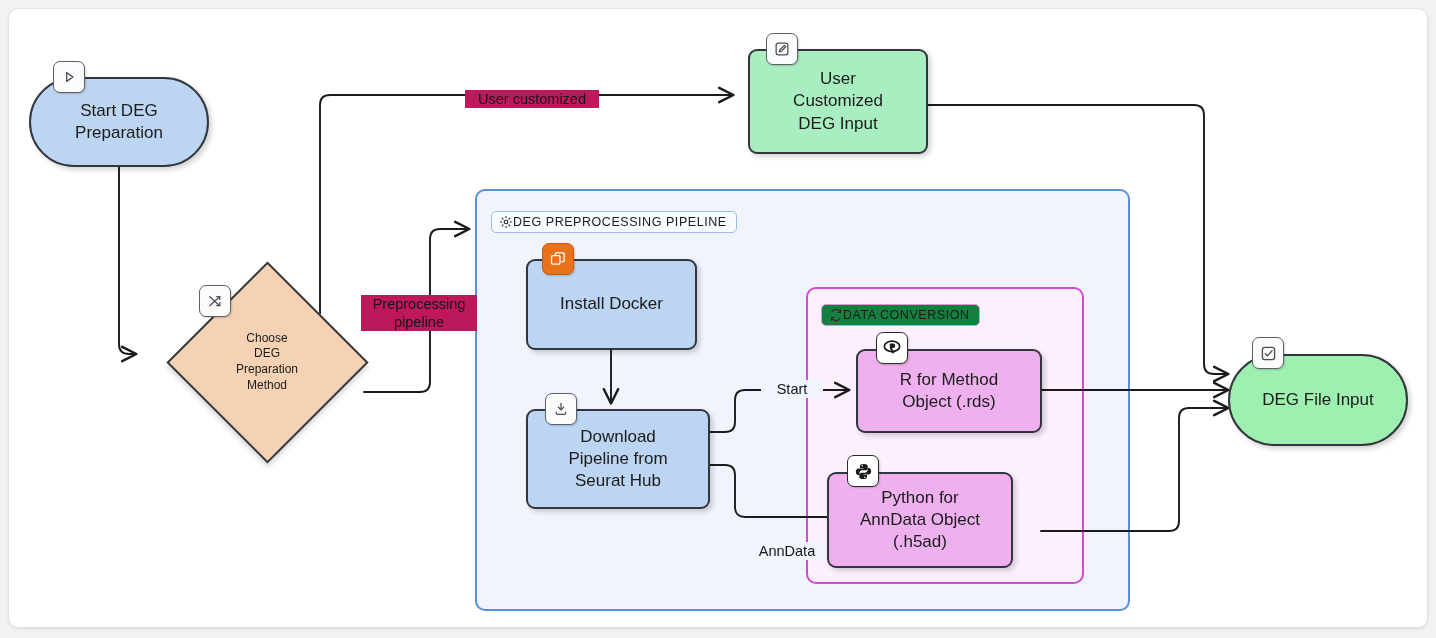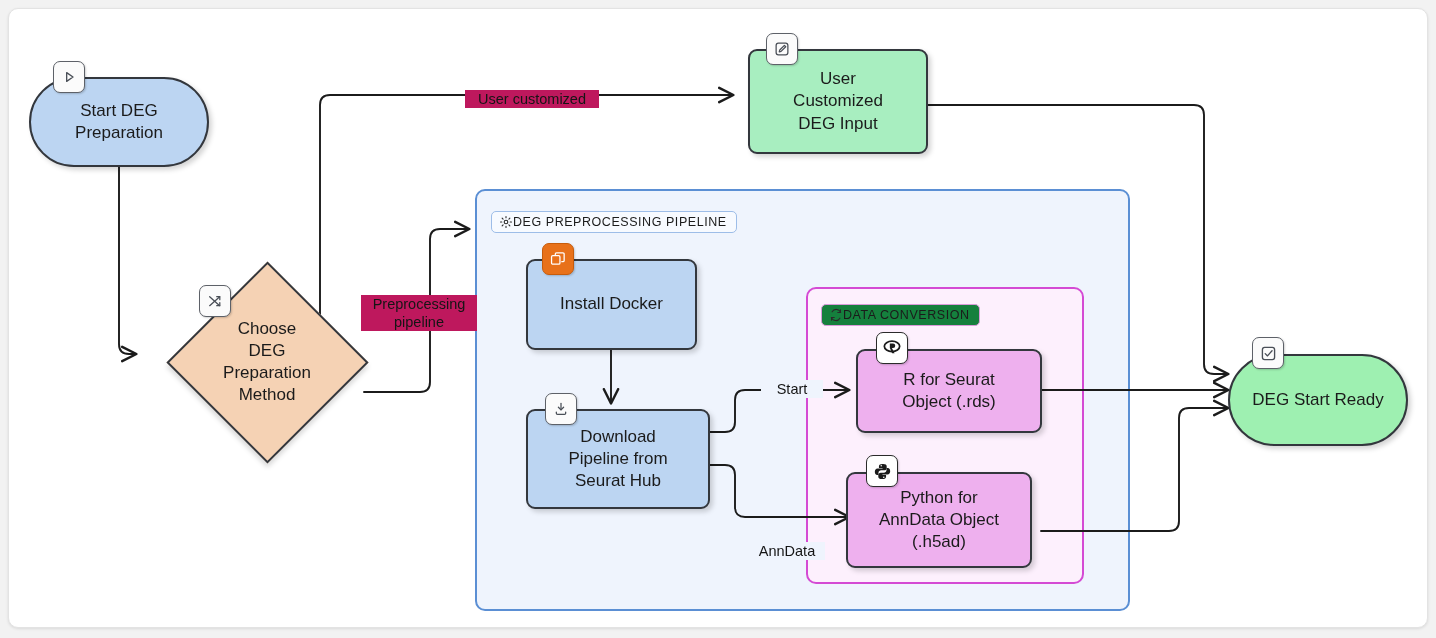--- a/index.html
+++ b/index.html
@@ -18,21 +18,21 @@
   .rect{border-radius:9px;}
 
   .blue{background:#bcd5f2;}
   .green{background:#9ef0b1;}
   .greenlite{background:#a8eec0;}
   .pink{background:#eeb0ee;}
 
   .diamond{position:absolute;box-sizing:border-box;background:#f5d2b4;border:2px solid #33373d;
            transform:rotate(45deg);box-shadow:3px 3px 5px rgba(0,0,0,.15);}
   .diamond-label{position:absolute;display:flex;align-items:center;justify-content:center;
-                 text-align:center;font-size:17px;line-height:1.30;color:#1b1b1b;white-space:pre-line;}
+                 text-align:center;font-size:12px;line-height:1.30;color:#1b1b1b;white-space:pre-line;}
 
   
   .badge{position:absolute;width:30px;height:30px;border-radius:7px;background:#fbfbfb;
          border:1.6px solid #5d6168;display:flex;align-items:center;justify-content:center;
          box-shadow:1px 1px 2px rgba(0,0,0,.18);z-index:6;}
   .badge svg{display:block;}
   .badge.docker{background:#e8711a;border-color:#c75c0c;}
   .badge.rlang{background:#ffffff;border-color:#2b2b2b;}
   .badge.py{background:#ffffff;border-color:#2b2b2b;}
 
@@ -170,44 +170,44 @@
 Seurat Hub</div>
     </div>
 
     <div class="node rect pink" style="left:847px;top:340px;width:186px;height:84px;">
       <div class="badge rlang" style="left:18px;top:-19px;">
         <svg width="20" height="20" viewBox="0 0 24 24">
           <ellipse cx="12" cy="10" rx="9.2" ry="6.2" fill="none" stroke="#1b1b1b" stroke-width="2.1"></ellipse>
           <path d="M9.4 6.6h3.8a2.7 2.7 0 0 1 0 5.4H9.4V6.6 Z M11.9 12l3.2 6.4h-2.9L9.4 12" fill="#1b1b1b"></path>
         </svg>
       </div>
-      <div class="n-label">R for Seurat
+      <div class="n-label">R for Method
 Object (.rds)</div>
     </div>
 
-    <div class="node rect pink" style="left:837px;top:463px;width:186px;height:96px;">
+    <div class="node rect pink" style="left:818px;top:463px;width:186px;height:96px;">
       <div class="badge py" style="left:18px;top:-19px;">
         <svg width="19" height="19" viewBox="0 0 24 24">
           <path d="M11.9 2.4c-2.6 0-4.4.9-4.4 2.9v2.2h4.6v.8H5.6c-2 0-3.3 1.6-3.3 4.1 0 2.4 1 4.1 3 4.1h1.6v-2.6c0-2 1.6-3.4 3.5-3.4h3.9c1.7 0 3-1.2 3-2.9V5.3c0-1.9-1.6-2.9-4.4-2.9 m-2.5 1.5a.95.95 0 1 1 0 1.9.95.95 0 0 1 0-1.9" fill="#1b1b1b"></path>
           <path d="M12.1 21.6c2.6 0 4.4-.9 4.4-2.9v-2.2h-4.6v-.8h6.5c2 0 3.3-1.6 3.3-4.1 0-2.4-1-4.1-3-4.1h-1.6v2.6c0 2-1.6 3.4-3.5 3.4H9.7c-1.7 0-3 1.2-3 2.9v2.3c0 1.9 1.6 2.9 4.4 2.9 m2.5-1.5a.95.95 0 1 1 0-1.9.95.95 0 0 1 0 1.9" fill="#1b1b1b"></path>
         </svg>
       </div>
       <div class="n-label">Python for
 AnnData Object
 (.h5ad)</div>
     </div>
 
     <div class="node stadium green" style="left:1219px;top:345px;width:180px;height:92px;">
       <div class="badge" style="left:22px;top:-19px;">
         <svg width="17" height="17" viewBox="0 0 24 24" fill="none" stroke="#4a4f57" stroke-width="1.9" stroke-linecap="round" stroke-linejoin="round">
           <rect x="3.4" y="3.4" width="17.2" height="17.2" rx="3.2"></rect>
           <path d="M7.4 12.2 L10.6 15.4 L17 8.2"></path>
         </svg>
       </div>
-      <div class="n-label">DEG Start Ready</div>
+      <div class="n-label">DEG File Input</div>
     </div>
 
     <div class="elabel" style="left:456px;top:81px;width:130px;">User customized</div>
 
     <div class="elabel" style="left:352px;top:286px;width:112px;">Preprocessing
 pipeline</div>
 
     <div class="elabel onpipe" style="left:752px;top:371px;width:58px;">Start</div>
 
     <div class="elabel onpipe" style="left:740px;top:498px;width:72px;margin-top:35px;">AnnData</div>

